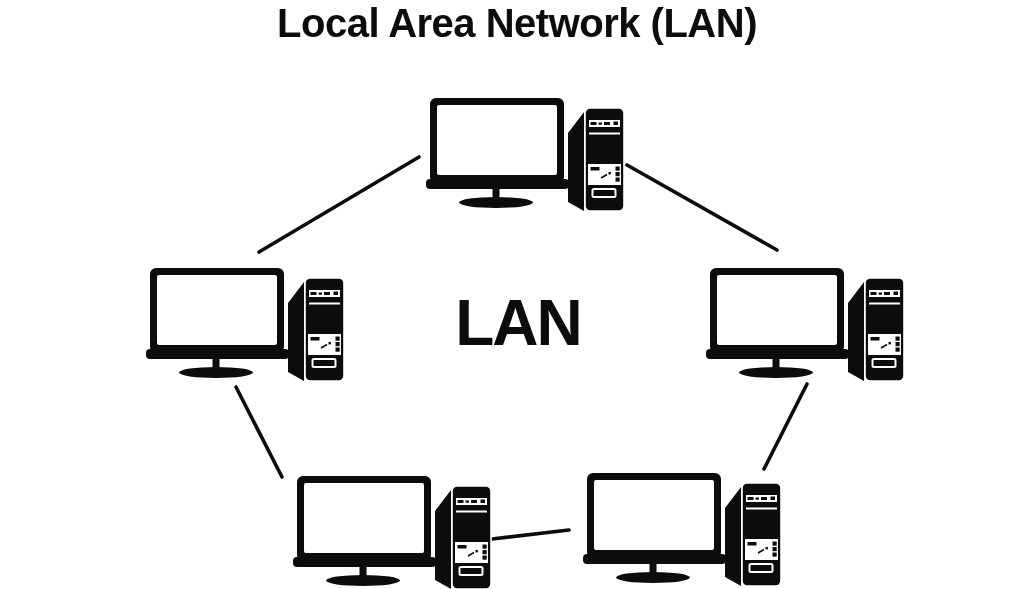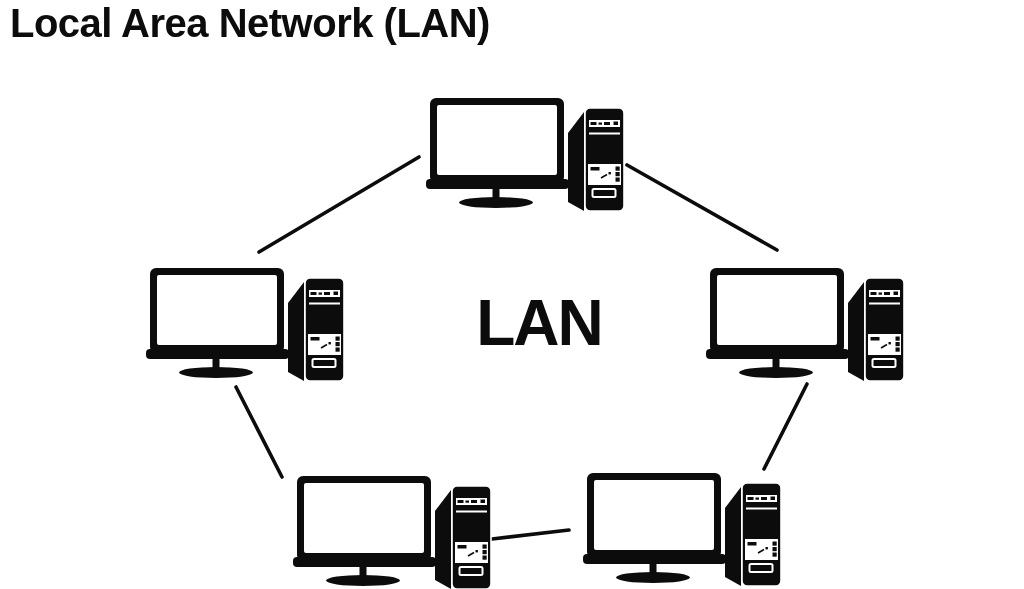--- a/index.html
+++ b/index.html
@@ -8,21 +8,21 @@
   .stage{
     position:relative;
     width:1024px; height:589px;
     background:var(--bg);
     overflow:hidden;
     font-family:"Liberation Sans", sans-serif;
   }
   .title{
     position:absolute;
     top:1px; left:10px; right:0;
-    text-align:left;
+    text-align:center;
     font-size:40px;
     font-weight:700;
     letter-spacing:-0.5px;
     color:var(--ink);
     user-select:none;
   }
   .net{
     position:absolute;
     left:0; top:0;
     width:1024px; height:589px;
@@ -30,21 +30,20 @@
   }
   .center-label{
     position:absolute;
     left:518px; top:323px;
     transform:translate(-50%,-50%);
     font-size:64px;
     font-weight:700;
     letter-spacing:-2px;
     color:var(--ink);
     user-select:none;
-    margin-left:21px;
   }
 </style>
 </head>
 <body>
 
 <div class="stage">
 
   <h1 class="title">Local Area Network (LAN)</h1>
 
   <svg class="net" xmlns="http://www.w3.org/2000/svg" viewBox="0 0 1024 589">

